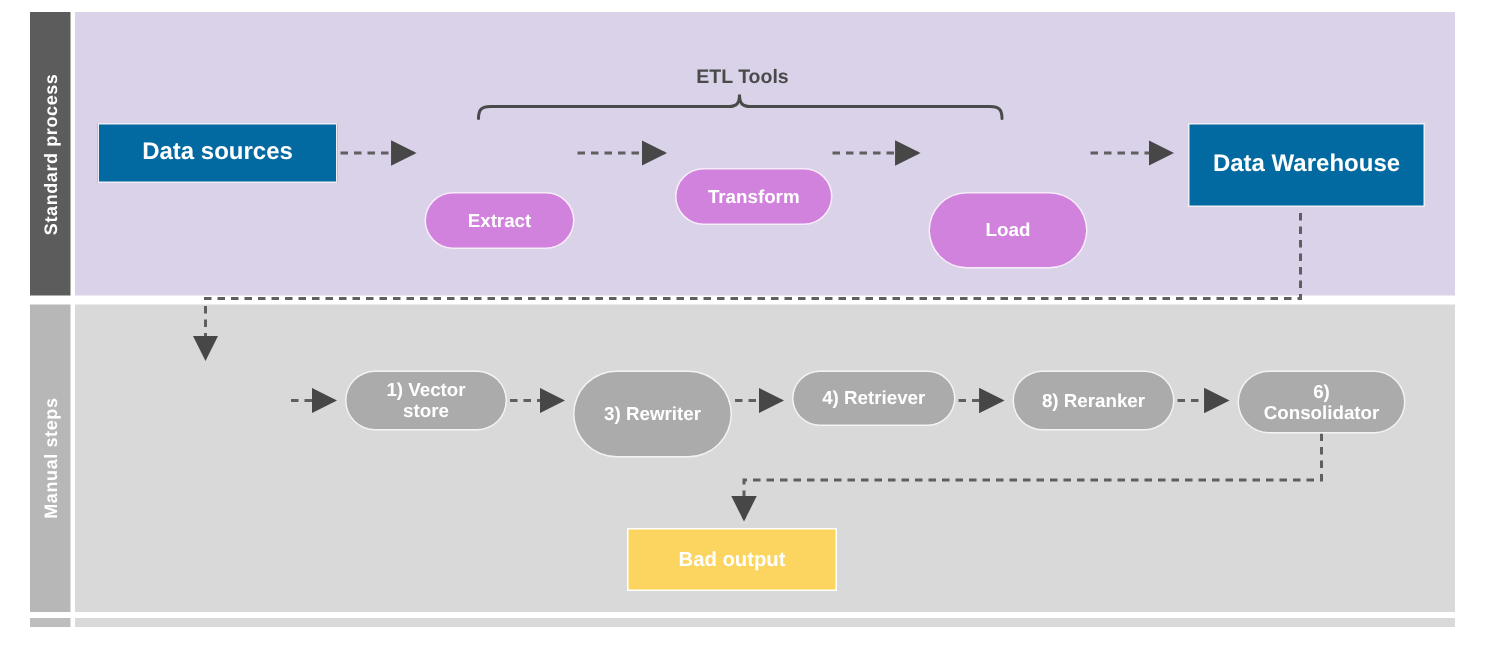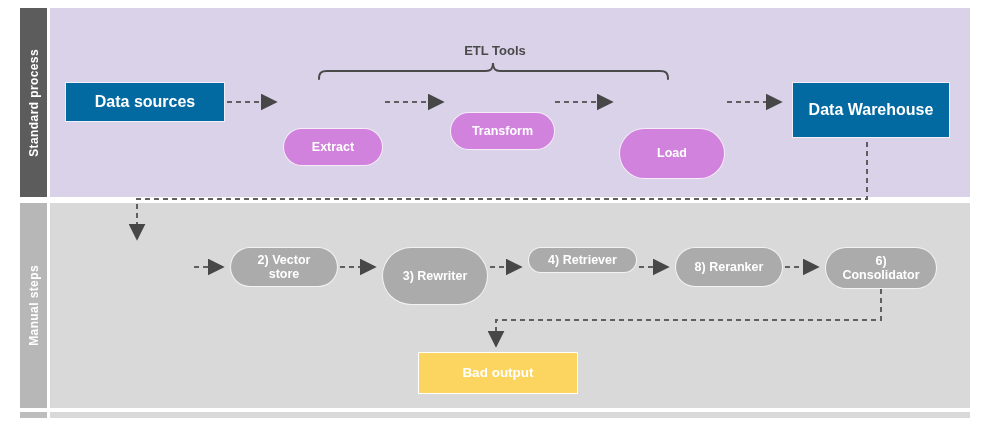--- a/index.html
+++ b/index.html
@@ -97,21 +97,21 @@
   </svg>
 
   <div class="group-label">ETL Tools</div>
 
   <div class="node rect" style="left:65px;top:82px;width:160px;height:40px">Data sources</div>
   <div class="node pill etl" style="left:283px;top:84px;width:100px;height:38px">Extract</div>
   <div class="node pill etl" style="left:450px;top:68px;width:105px;height:38px">Transform</div>
   <div class="node pill etl" style="left:619px;top:84px;width:106px;height:51px">Load</div>
   <div class="node rect" style="left:792px;top:82px;width:158px;height:56px">Data Warehouse</div>
 
-  <div class="node pill step" style="left:230px;top:247px;width:108px;height:40px">2) Vector store</div>
+  <div class="node pill step" style="left:230px;top:247px;width:108px;height:40px">1) Vector store</div>
   <div class="node pill step" style="left:382px;top:247px;width:106px;height:58px">3) Rewriter</div>
-  <div class="node pill step" style="left:528px;top:247px;width:109px;height:26px">4) Retriever</div>
+  <div class="node pill step" style="left:528px;top:247px;width:109px;height:37px">4) Retriever</div>
   <div class="node pill step" style="left:675px;top:247px;width:108px;height:40px">8) Reranker</div>
   <div class="node pill step" style="left:825px;top:247px;width:112px;height:42px">6) Consolidator</div>
 
-  <div class="node output" style="left:418px;top:352px;width:160px;height:42px">Bad output</div>
+  <div class="node output" style="left:418px;top:352px;width:140px;height:42px">Bad output</div>
 
 </div>
 
 </body></html>

